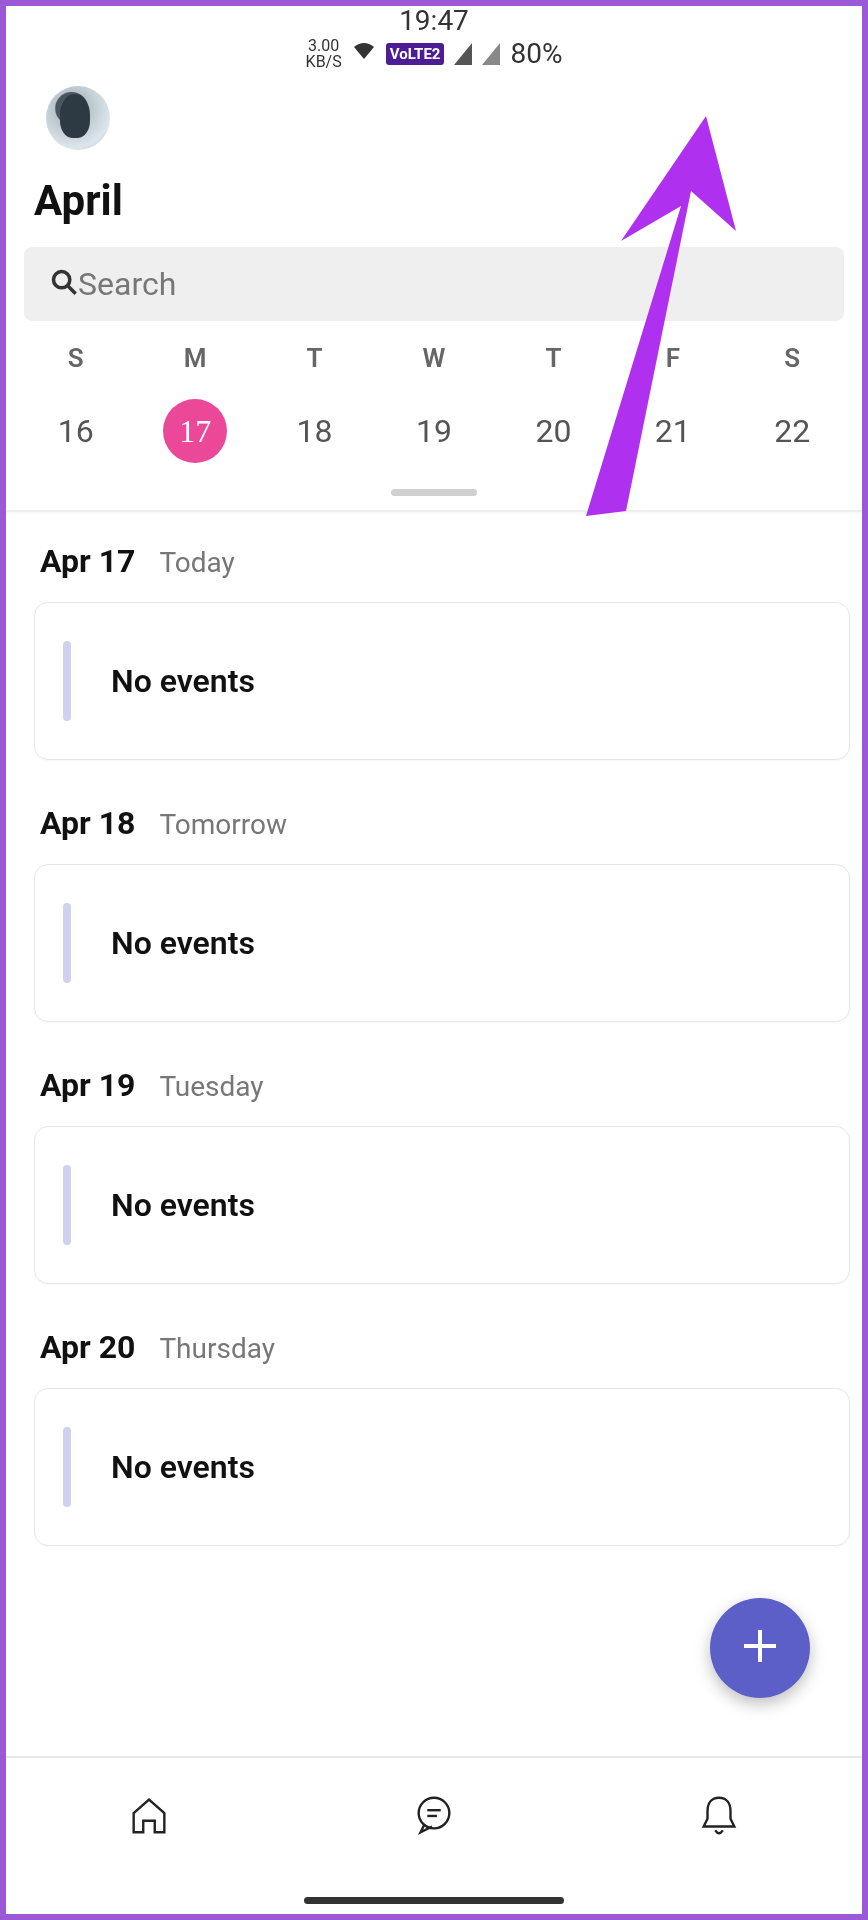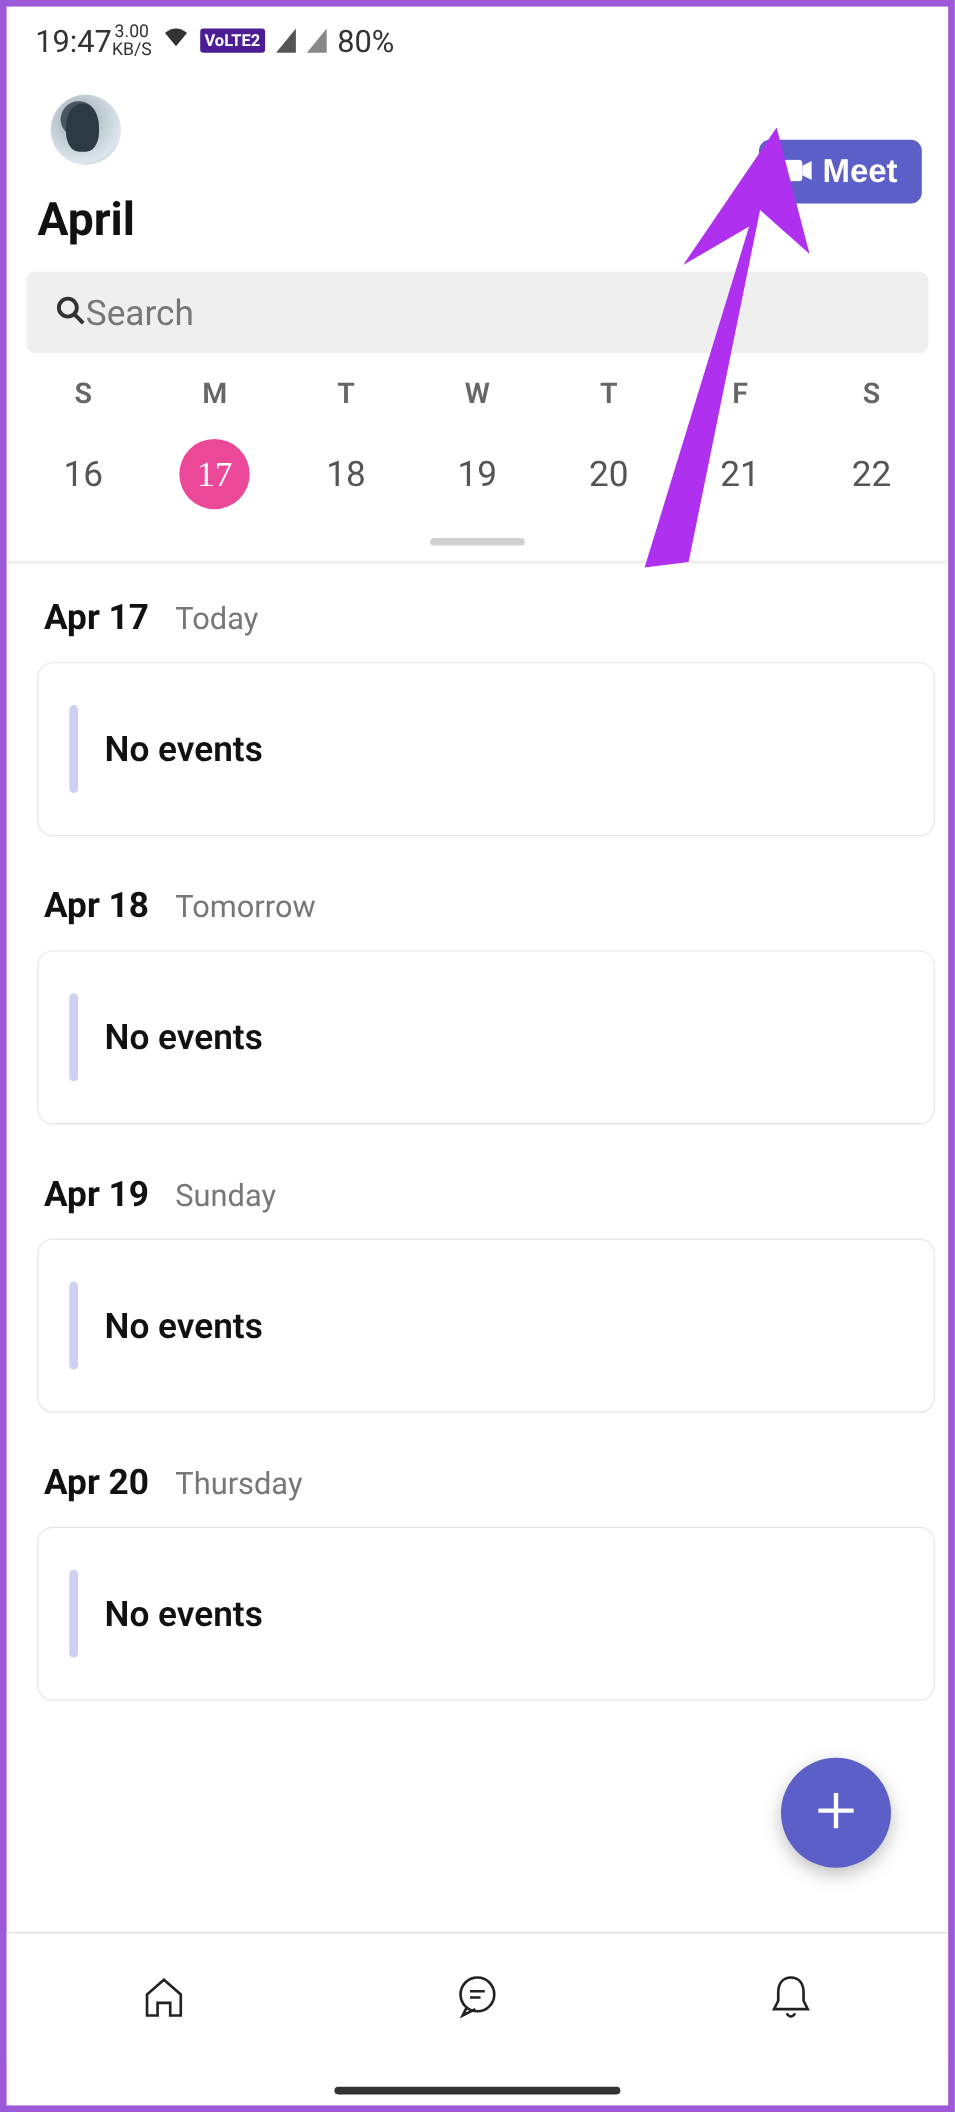--- a/index.html
+++ b/index.html
@@ -7,26 +7,27 @@
     width: 868px;
     height: 1920px;
     font-family: -apple-system, BlinkMacSystemFont, "Segoe UI", Roboto, sans-serif;
     background: #fff;
     position: relative;
     border: 6px solid #9b59d8;
     overflow: hidden;
   }
   .status-bar {
     display: flex;
-    justify-content: flex-start;
+    justify-content: center;
     align-items: center;
     padding: 10px 26px 4px 26px;
     font-size: 28px;
     color: #333;
     height: 56px;
+    flex-direction: column;
   }
   .status-right { display:flex; align-items:center; gap:10px; font-size:22px; }
   .status-right .net { font-size:16px; line-height:1; text-align:center; }
   .status-right .lte { background:#4c1d95; color:#fff; font-size:15px; font-weight:700; padding:2px 4px; border-radius:3px; }
   .status-right .battery { font-size:28px; }
   .tri { width:0; height:0; border-left:18px solid transparent; border-bottom:22px solid #555; display:inline-block; }
 
   .header {
     display:flex; align-items:center; justify-content:space-between;
     padding: 24px 24px 18px 28px;
@@ -65,21 +66,21 @@
 
   .divider { height:2px; background:#eee; box-shadow:0 1px 3px rgba(0,0,0,0.06); }
 
   .agenda { padding: 30px 12px 0 28px; }
   .day-block { margin-bottom: 44px; }
   .day-head { display:flex; align-items:baseline; gap:24px; margin-bottom:22px; padding-left:6px;}
   .day-date { font-size:32px; font-weight:700; color:#111; }
   .day-rel { font-size:28px; color:#777; }
   .event-card {
     border:1px solid #e6e6e6; border-radius:14px;
-    padding:38px 28px; display:flex; align-items:center; gap:24px;
+    padding:38px 28px; display:flex; align-items:center; gap:40px;
     box-shadow:0 1px 2px rgba(0,0,0,0.03);
   }
   .event-bar { width:8px; height:80px; background:#cfd1f1; border-radius:5px; }
   .event-text { font-size:32px; font-weight:600; color:#111; }
 
   .fab {
     position:absolute; right:52px; bottom:216px;
     width:100px; height:100px; border-radius:50%;
     background:#5b5fc7; display:flex; align-items:center; justify-content:center;
     box-shadow:0 6px 16px rgba(0,0,0,0.25);
@@ -122,29 +123,20 @@
     <span class="tri" style="opacity:.7"></span>
     <span class="battery">80%</span>
   </div>
 </div>
 
 <div class="header">
   <div class="header-left">
     <div class="avatar"></div>
     <div class="month-title">April</div>
   </div>
-  <button class="meet-btn">
-    <span>
-      <svg viewBox="0 0 24 18">
-          <rect x="0" y="0" width="16" height="18" rx="3"></rect>
-          <path d="M16 5 L24 1 V17 L16 13 Z"></path>
-        </svg>
-    </span>
-    <span>Meet</span>
-  </button>
 </div>
 
 <div class="search-box">
   <span>
     <svg viewBox="0 0 24 24">
         <circle cx="10" cy="10" r="7"></circle>
         <line x1="15" y1="15" x2="22" y2="22"></line>
       </svg>
   </span>
   <span class="ph">Search</span>
@@ -190,21 +182,21 @@
     </div>
     <div class="event-card">
       <div class="event-bar"></div>
       <div class="event-text">No events</div>
     </div>
   </div>
 
   <div class="day-block">
     <div class="day-head">
       <span class="day-date">Apr 19</span>
-      <span class="day-rel">Sunday</span>
+      <span class="day-rel">Tuesday</span>
     </div>
     <div class="event-card">
       <div class="event-bar"></div>
       <div class="event-text">No events</div>
     </div>
   </div>
 
   <div class="day-block">
     <div class="day-head">
       <span class="day-date">Apr 20</span>

